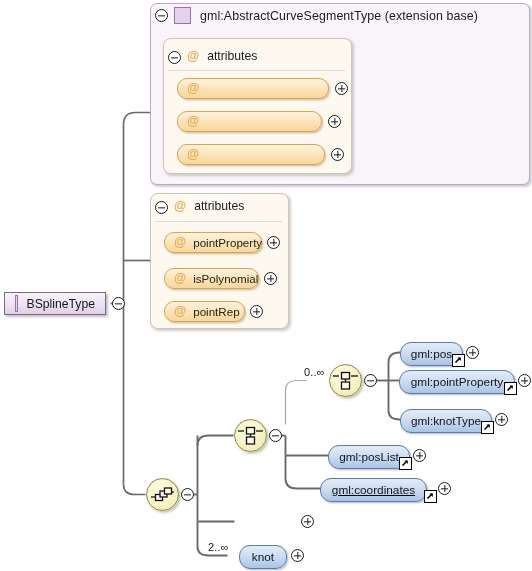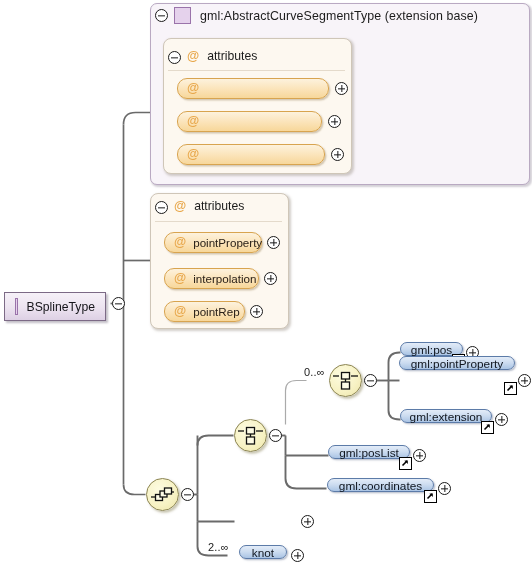--- a/index.html
+++ b/index.html
@@ -109,22 +109,23 @@
 
   
   .elem-pill {
     position: absolute;
     height: 14px;
     box-sizing: border-box;
     border: 1px solid #5c7ba8;
     border-radius: 11px;
     background: linear-gradient(to bottom, #e3ecf8 0%, #ccdcf0 48%, #aac4e4 100%);
     display: flex;
+    align-items: center;
     justify-content: center;
-    padding: 0 11px;
+    padding: 11px 11px;
     white-space: nowrap;
     box-shadow: 1.3px 1.3px 1.6px rgba(95,110,140,0.42);
   }
   .elem-pill .pill-text {
     font-size: 11.8px;
     color: #10161f;
   }
 
   
   .link-marker {
@@ -293,31 +294,31 @@
   <div class="attr-sep" style="left:155px; top:221px; width:127px;"></div>
 
   <div class="attr-pill" style="left:164px; top:232px; width:98px;">
     <span class="at-sign">@</span>
     <span class="pill-text">pointProperty</span>
   </div>
   <div class="pm-circle plus" style="left:267px; top:236px;"></div>
 
   <div class="attr-pill" style="left:164px; top:268px; width:95px;">
     <span class="at-sign">@</span>
-    <span class="pill-text">interpolation</span>
+    <span class="pill-text">isPolynomial</span>
   </div>
   <div class="pm-circle plus" style="left:264px; top:272px;"></div>
 
   <div class="attr-pill" style="left:164px; top:301px; width:81px;">
     <span class="at-sign">@</span>
     <span class="pill-text">pointRep</span>
   </div>
   <div class="pm-circle plus" style="left:250px; top:305px;"></div>
 
-  <div class="root-box" style="left:4px; top:292px; width:102px; height:29px;">
+  <div class="root-box" style="left:4px; top:292px; width:102px; height:23px;">
     <span class="type-swatch"></span>
     <span class="root-text">BSplineType</span>
   </div>
   <div class="pm-circle minus" style="left:112px; top:297px;"></div>
 
   <div class="compositor" style="left:146px; top:478px;">
     <svg width="31" height="31" viewBox="0 0 31 31" xmlns="http://www.w3.org/2000/svg">
       <g stroke="#111111" stroke-width="1.3" fill="#fdfbe6">
         <line x1="4" y1="18" x2="9" y2="18"></line>
         <line x1="22" y1="13" x2="27" y2="13"></line>
@@ -360,54 +361,54 @@
     <span class="pill-text">gml:pos</span>
   </div>
   <div class="link-marker" style="left:452px; top:354px;">
     <svg width="10" height="10" viewBox="0 0 10 10" xmlns="http://www.w3.org/2000/svg">
       <path d="M2.5 7.5 L7 3" stroke="#000" stroke-width="1.6"></path>
       <path d="M7.6 2.3 L8 6 L4.3 2.7 Z" fill="#000"></path>
     </svg>
   </div>
   <div class="pm-circle plus" style="left:466px; top:346px;"></div>
 
-  <div class="elem-pill" style="left:399px; top:356px; width:116px;">
+  <div class="elem-pill" style="left:399px; top:370px; width:116px;">
     <span class="pill-text">gml:pointProperty</span>
   </div>
   <div class="link-marker" style="left:504px; top:382px;">
     <svg width="10" height="10" viewBox="0 0 10 10" xmlns="http://www.w3.org/2000/svg">
       <path d="M2.5 7.5 L7 3" stroke="#000" stroke-width="1.6"></path>
       <path d="M7.6 2.3 L8 6 L4.3 2.7 Z" fill="#000"></path>
     </svg>
   </div>
   <div class="pm-circle plus" style="left:518px; top:374px;"></div>
 
   <div class="elem-pill" style="left:400px; top:409px; width:92px;">
-    <span class="pill-text">gml:extension</span>
+    <span class="pill-text">gml:knotType</span>
   </div>
   <div class="link-marker" style="left:481px; top:421px;">
     <svg width="10" height="10" viewBox="0 0 10 10" xmlns="http://www.w3.org/2000/svg">
       <path d="M2.5 7.5 L7 3" stroke="#000" stroke-width="1.6"></path>
       <path d="M7.6 2.3 L8 6 L4.3 2.7 Z" fill="#000"></path>
     </svg>
   </div>
   <div class="pm-circle plus" style="left:495px; top:413px;"></div>
 
   <div class="elem-pill" style="left:328px; top:445px; width:82px;">
     <span class="pill-text">gml:posList</span>
   </div>
   <div class="link-marker" style="left:399px; top:457px;">
     <svg width="10" height="10" viewBox="0 0 10 10" xmlns="http://www.w3.org/2000/svg">
       <path d="M2.5 7.5 L7 3" stroke="#000" stroke-width="1.6"></path>
       <path d="M7.6 2.3 L8 6 L4.3 2.7 Z" fill="#000"></path>
     </svg>
   </div>
   <div class="pm-circle plus" style="left:413px; top:449px;"></div>
 
-  <div class="elem-pill" style="left:327px; top:478px; width:107px;">
+  <div class="elem-pill" style="left:320px; top:478px; width:107px;text-decoration:underline;">
     <span class="pill-text">gml:coordinates</span>
   </div>
   <div class="link-marker" style="left:424px; top:490px;">
     <svg width="10" height="10" viewBox="0 0 10 10" xmlns="http://www.w3.org/2000/svg">
       <path d="M2.5 7.5 L7 3" stroke="#000" stroke-width="1.6"></path>
       <path d="M7.6 2.3 L8 6 L4.3 2.7 Z" fill="#000"></path>
     </svg>
   </div>
   <div class="pm-circle plus" style="left:438px; top:482px;"></div>
 

